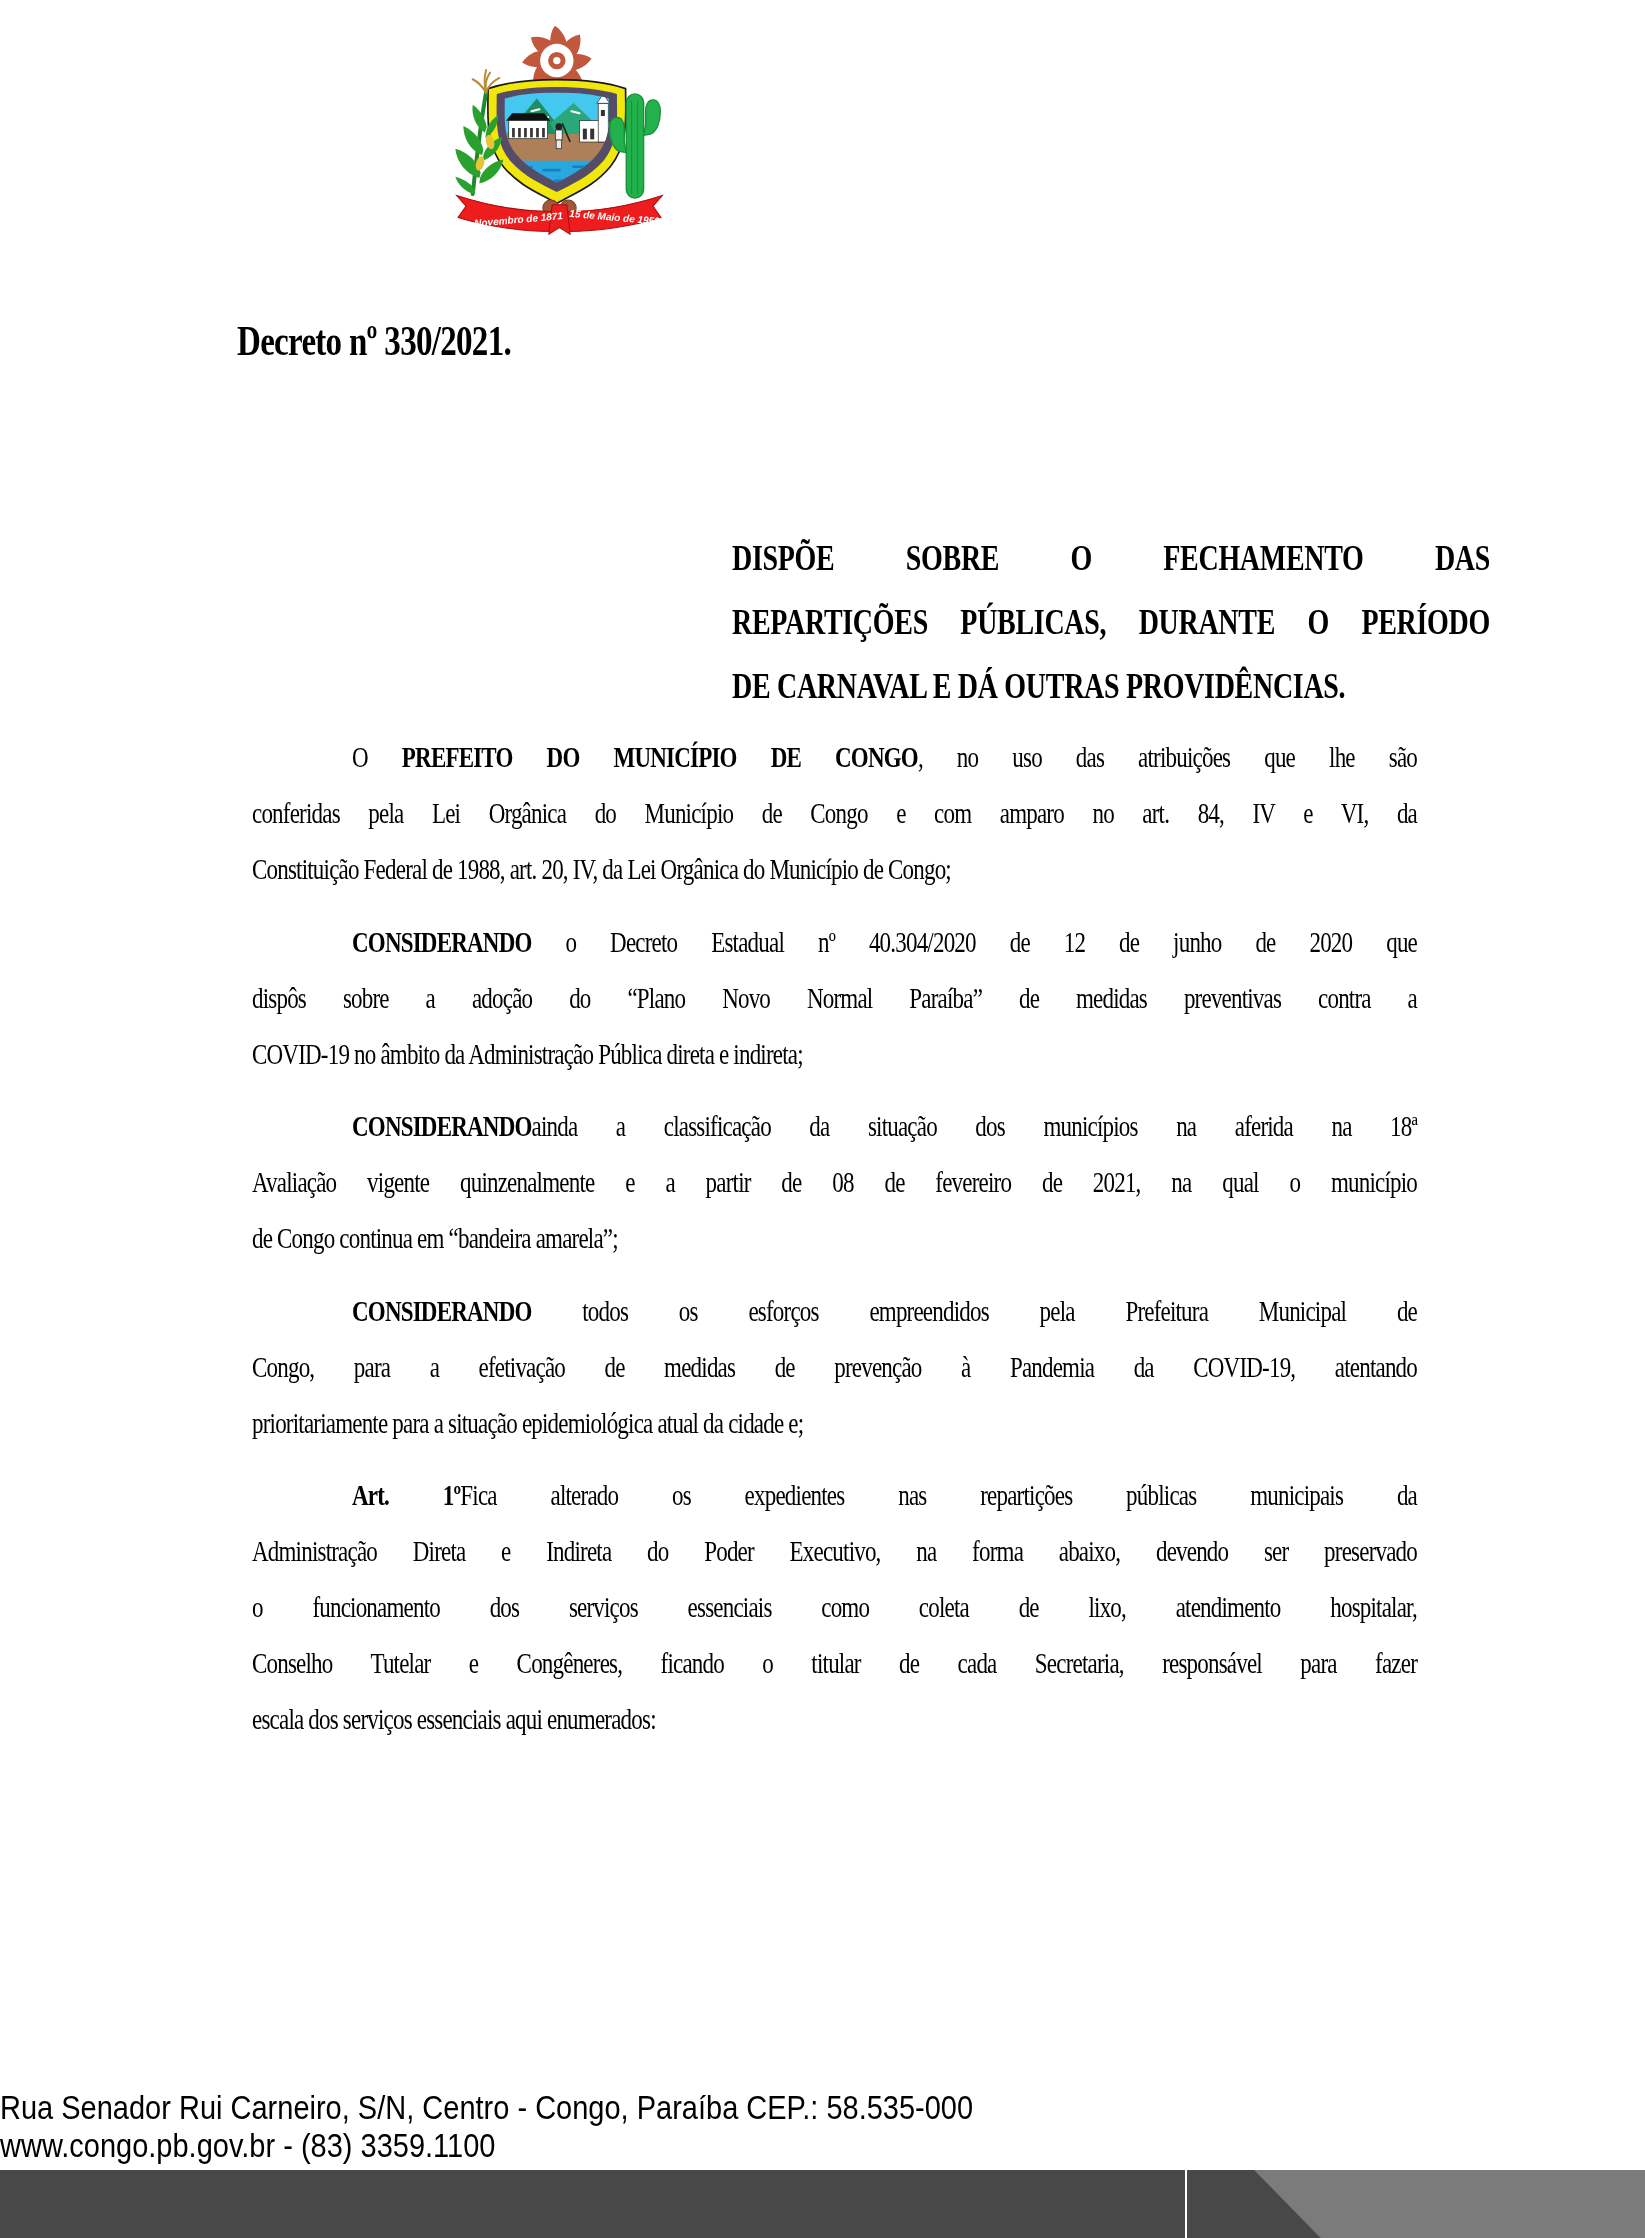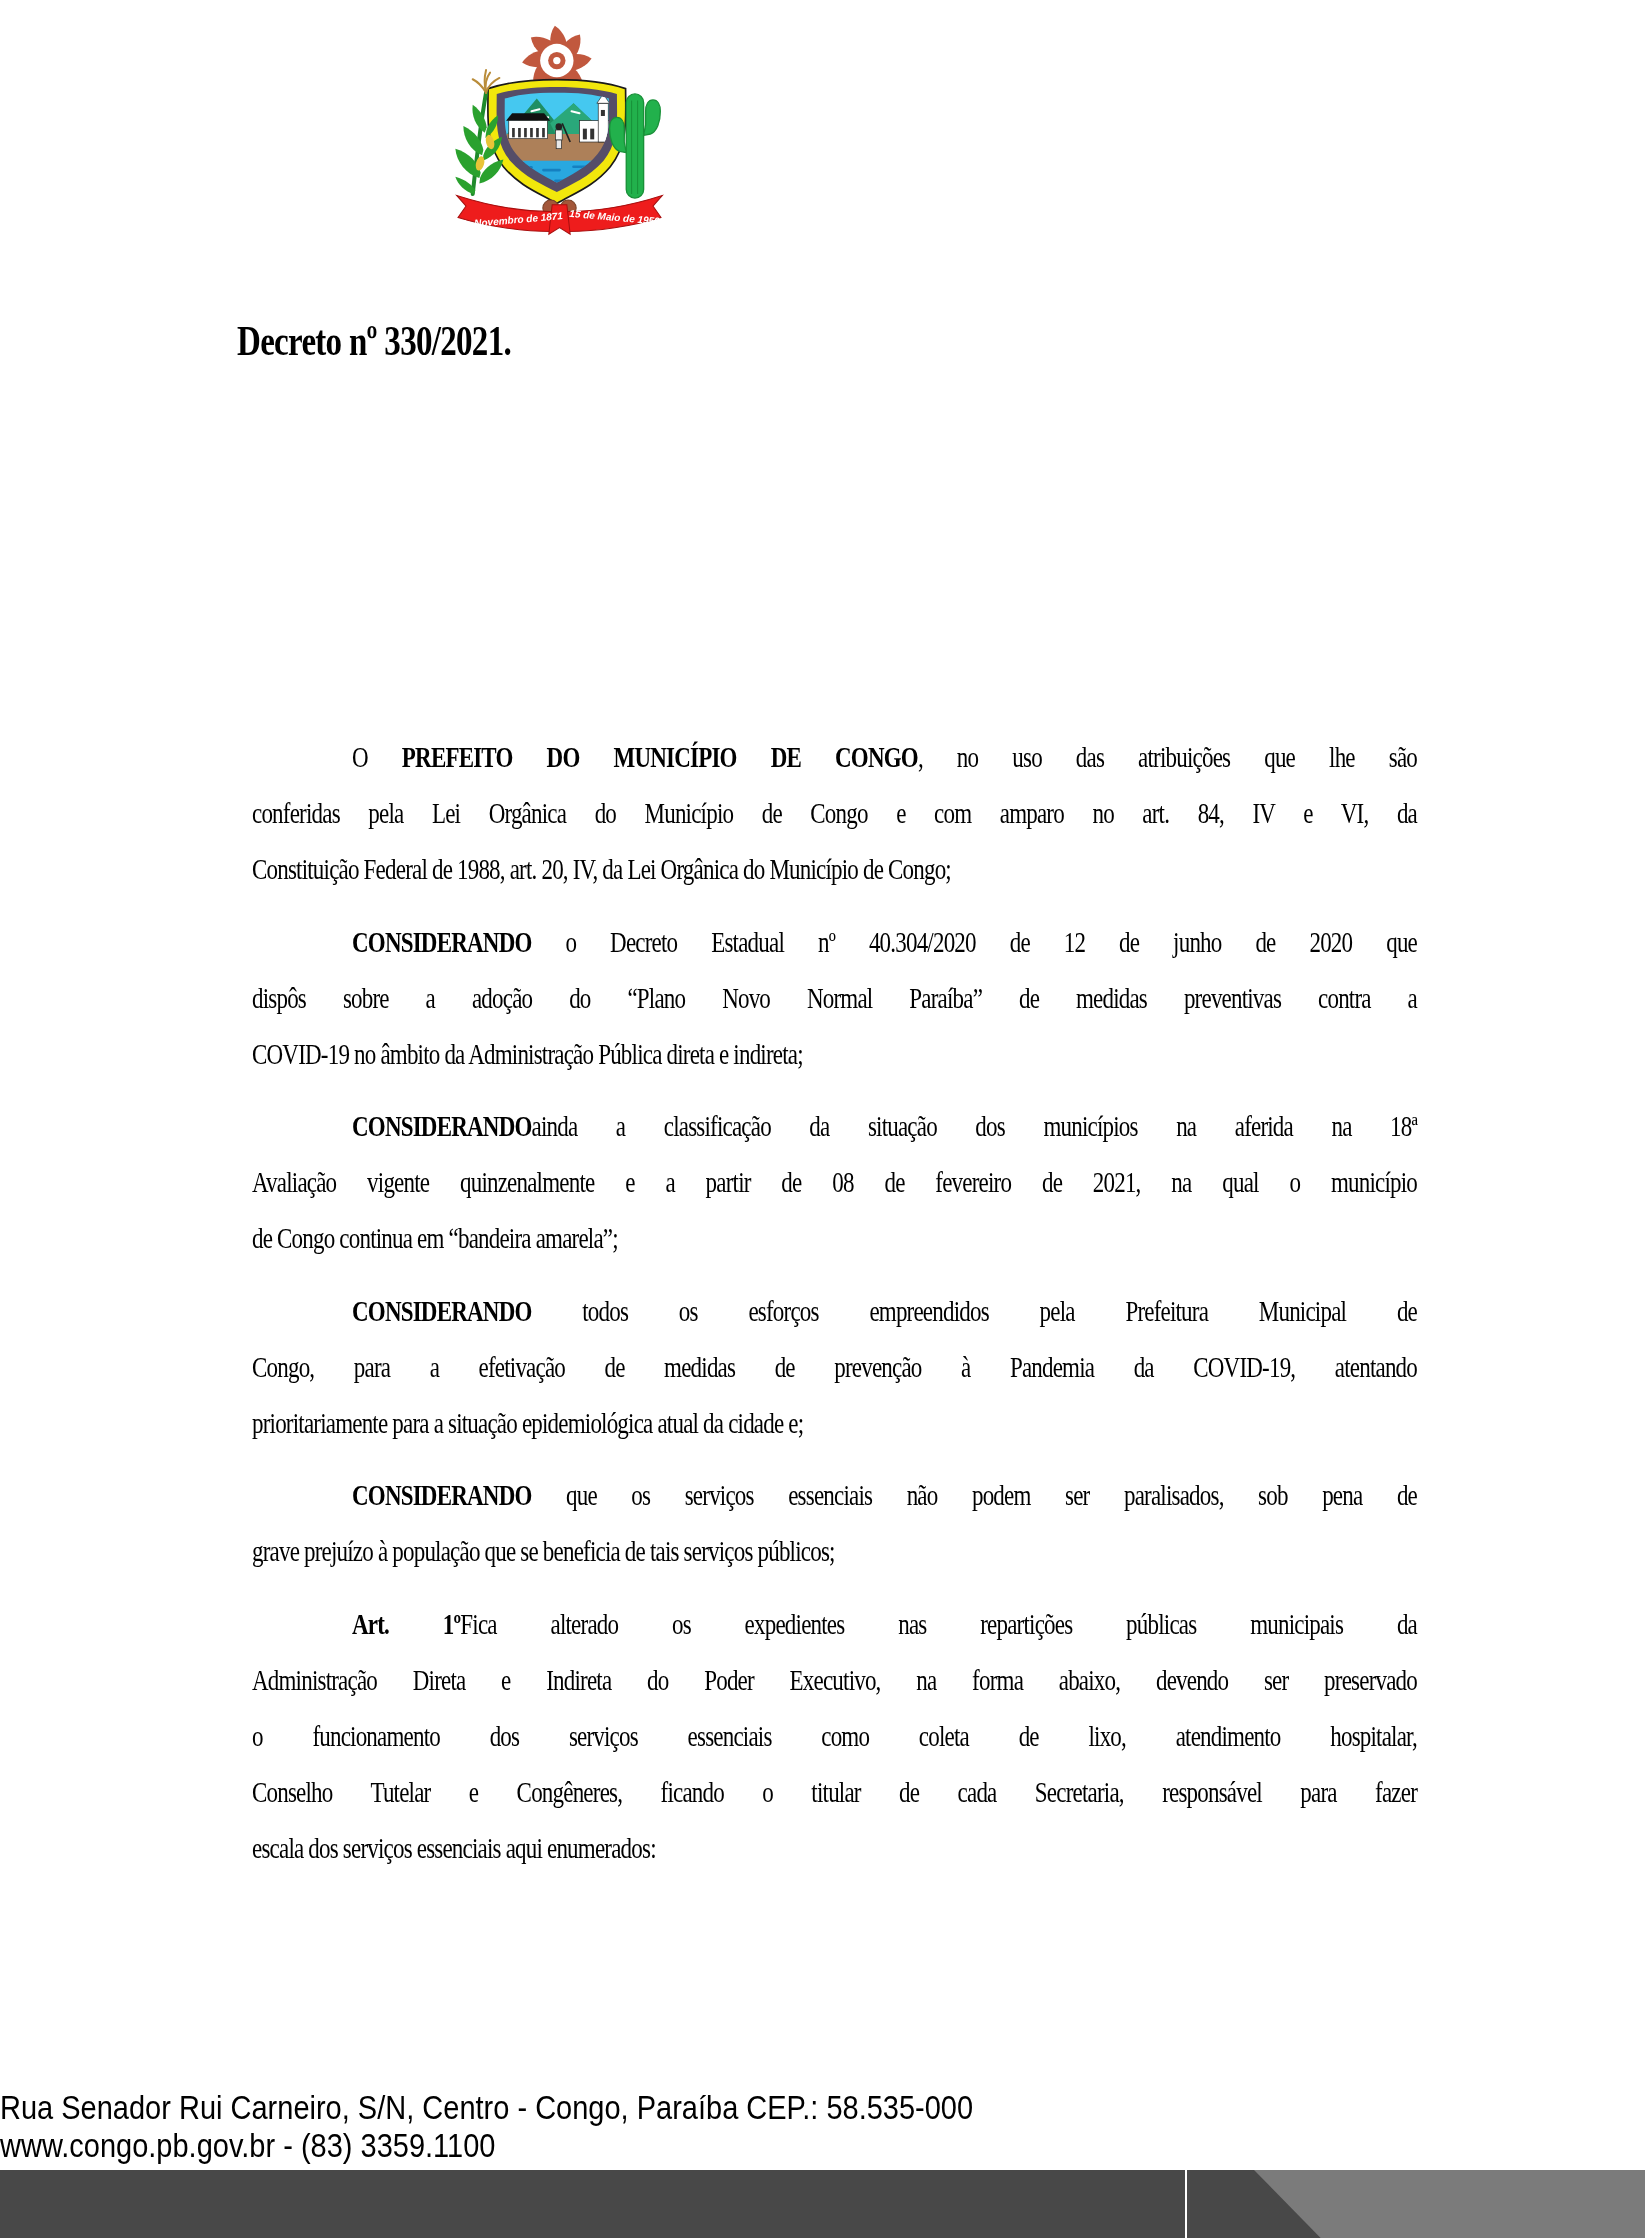--- a/index.html
+++ b/index.html
@@ -166,20 +166,25 @@
         <path d="M318,258 C268,274 216,282 176,282 L176,312 C220,312 274,304 316,291 L304,274 Z" style="fill:var(--c-ribbon,#ee1c1c)" stroke="#a80f0f" stroke-width="1.5"></path>
         <path d="M153,272 L175,272 L180,316 L164,306 L148,316 Z" style="fill:var(--c-ribbon,#ee1c1c)" stroke="#a80f0f" stroke-width="1.5"></path>
         <text x="82" y="301" transform="rotate(-5 82 301)" text-anchor="middle" style="font:italic 700 15px 'Liberation Sans',sans-serif; fill:#ffffff">17 de Novembro de 1871</text>
         <text x="246" y="296" transform="rotate(5 246 296)" text-anchor="middle" style="font:italic 700 15px 'Liberation Sans',sans-serif; fill:#ffffff">15 de Maio de 1959</text>
       </g>
     </svg>
   </header>
 
   <div class="decree-number">Decreto nº 330/2021.</div>
 
+  <div class="epigraph">
+    <div class="epi-line">DISPÕE SOBRE O FECHAMENTO DAS</div>
+    <div class="epi-line">REPARTIÇÕES PÚBLICAS, DURANTE O PERÍODO</div>
+    <div class="epi-line last">DE CARNAVAL E DÁ OUTRAS PROVIDÊNCIAS.</div>
+  </div>
 
   <main class="decree-body">
       <div class="para">
         <div class="line first"><span>O </span><span class="b">PREFEITO DO MUNICÍPIO DE CONGO</span><span>, no uso das atribuições que lhe são</span></div>
         <div class="line"><span>conferidas pela Lei Orgânica do Município de Congo e com amparo no art. 84, IV e VI, da</span></div>
         <div class="line last"><span>Constituição Federal de 1988, art. 20, IV, da Lei Orgânica do Município de Congo;</span></div>
       </div>
       <div class="para">
         <div class="line first"><span class="b">CONSIDERANDO</span><span> o Decreto Estadual nº 40.304/2020 de 12 de junho de 2020 que</span></div>
         <div class="line"><span>dispôs sobre a adoção do “Plano Novo Normal Paraíba” de medidas preventivas contra a</span></div>
@@ -187,24 +192,20 @@
       </div>
       <div class="para">
         <div class="line first"><span class="b">CONSIDERANDO</span><span>ainda a classificação da situação dos municípios na aferida na 18ª</span></div>
         <div class="line"><span>Avaliação vigente quinzenalmente e a partir de 08 de fevereiro de 2021, na qual o município</span></div>
         <div class="line last"><span>de Congo continua em “bandeira amarela”;</span></div>
       </div>
       <div class="para">
         <div class="line first"><span class="b">CONSIDERANDO</span><span> todos os esforços empreendidos pela Prefeitura Municipal de</span></div>
         <div class="line"><span>Congo, para a efetivação de medidas de prevenção à Pandemia da COVID-19, atentando</span></div>
         <div class="line last"><span>prioritariamente para a situação epidemiológica atual da cidade e;</span></div>
-      </div>
-      <div class="para">
-        <div class="line first"><span class="b">CONSIDERANDO</span><span> que os serviços essenciais não podem ser paralisados, sob pena de</span></div>
-        <div class="line last"><span>grave prejuízo à população que se beneficia de tais serviços públicos;</span></div>
       </div>
       <div class="para">
         <div class="line first"><span class="b">Art. 1º</span><span>Fica alterado os expedientes nas repartições públicas municipais da</span></div>
         <div class="line"><span>Administração Direta e Indireta do Poder Executivo, na forma abaixo, devendo ser preservado</span></div>
         <div class="line"><span>o funcionamento dos serviços essenciais como coleta de lixo, atendimento hospitalar,</span></div>
         <div class="line"><span>Conselho Tutelar e Congêneres, ficando o titular de cada Secretaria, responsável para fazer</span></div>
         <div class="line last"><span>escala dos serviços essenciais aqui enumerados:</span></div>
       </div>
     </main>
 

